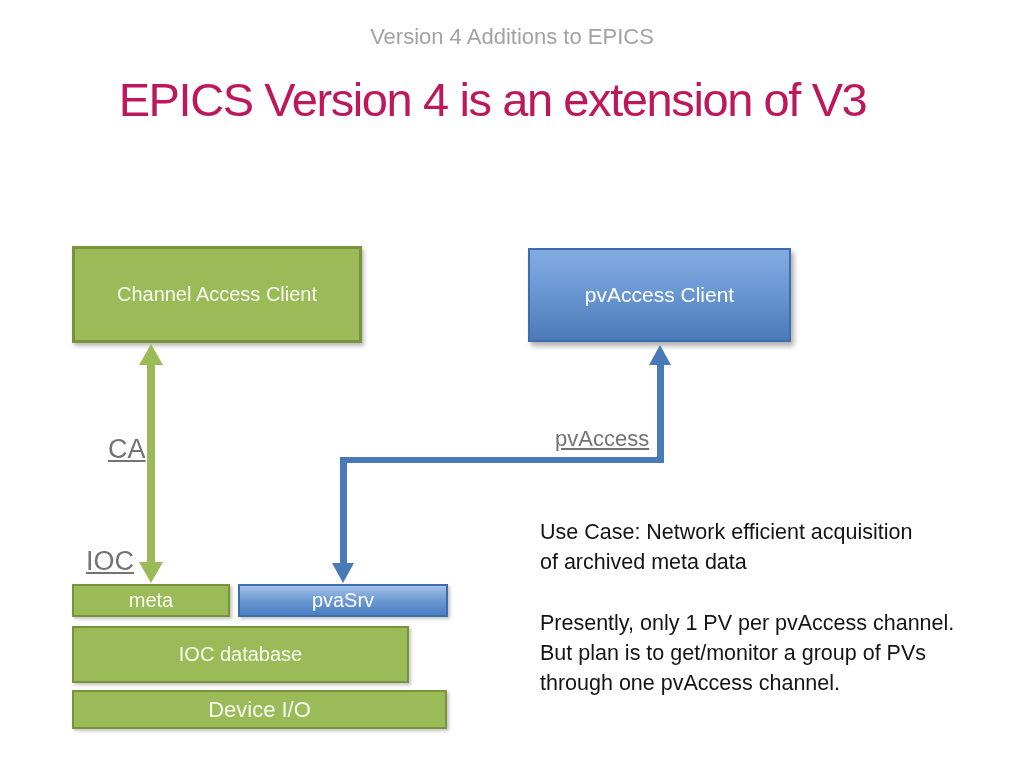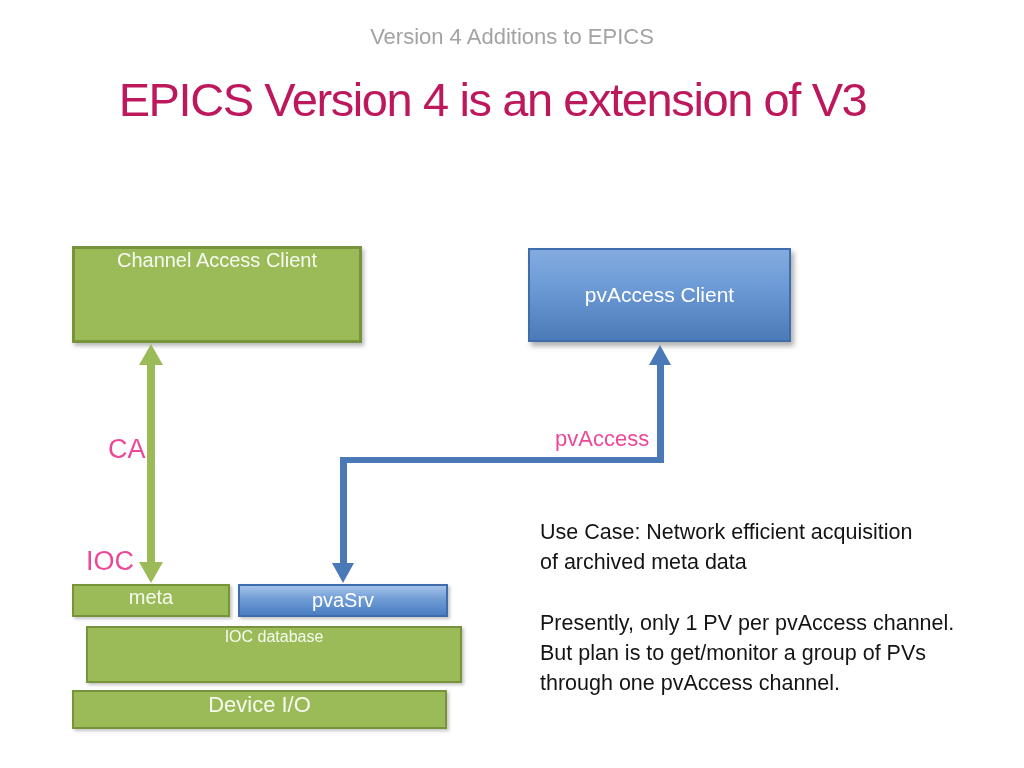--- a/index.html
+++ b/index.html
@@ -28,43 +28,43 @@
     font-size:36px;letter-spacing:-1px;white-space:nowrap;
   }
   .subtitle .dark{color:#161616;}
   .subtitle .red{color:#e01212;}
   
   .gbox{
     position:absolute;
     background:#9bbb59;
     border:3px solid #77933c;
     box-shadow:2px 3px 4px rgba(130,130,130,0.55);
-    display:flex;justify-content:center;
+    display:flex;align-items:center;justify-content:center;
     color:#f7faf0;
     box-sizing:border-box;
   }
   .bbox{
     position:absolute;
     background:linear-gradient(180deg,#83abdf 0%,#6d9bd6 40%,#4b7ab8 100%);
     border:2px solid #3f6dab;
     box-shadow:3px 4px 5px rgba(120,120,120,0.6);
     display:flex;align-items:center;justify-content:center;
     color:#ffffff;
     box-sizing:border-box;
   }
   .box-cac{left:72px;top:246px;width:290px;height:97px;font-size:20px;}
   .box-pvc{left:528px;top:248px;width:263px;height:94px;font-size:21px;}
   .box-rsrv{left:72px;top:584px;width:158px;height:33px;font-size:20px;border-width:2.5px;box-shadow:2px 2px 3px rgba(140,140,140,0.5);}
   .box-pvasrv{left:238px;top:584px;width:210px;height:33px;font-size:20px;
     background:linear-gradient(180deg,#a5c3e9 0%,#6f9cd4 45%,#4a7ec2 100%);
     box-shadow:2px 2px 3px rgba(140,140,140,0.5);}
-  .box-iocdb{left:72px;top:626px;width:376px;height:57px;font-size:16px;border-width:2.5px;box-shadow:2px 2px 3px rgba(140,140,140,0.5);margin-left:14px;}
+  .box-iocdb{left:72px;top:626px;width:337px;height:57px;font-size:20px;border-width:2.5px;box-shadow:2px 2px 3px rgba(140,140,140,0.5);}
   .box-devio{left:72px;top:690px;width:375px;height:39px;font-size:22px;border-width:2.5px;box-shadow:2px 2px 3px rgba(140,140,140,0.5);}
   
-  .lbl{position:absolute;color:#ec4899;}
+  .lbl{position:absolute;color:#737373;text-decoration:underline;}
   .lbl-ca{left:108px;top:434px;font-size:27px;}
   .lbl-ioc{left:86px;top:546px;font-size:27px;}
   .lbl-pva{left:555px;top:426px;font-size:22px;}
   
   .note{
     position:absolute;left:540px;width:460px;
     font-size:21.5px;line-height:30px;color:#141414;
     white-space:pre-line;
   }
   .note-1{top:517px;}

